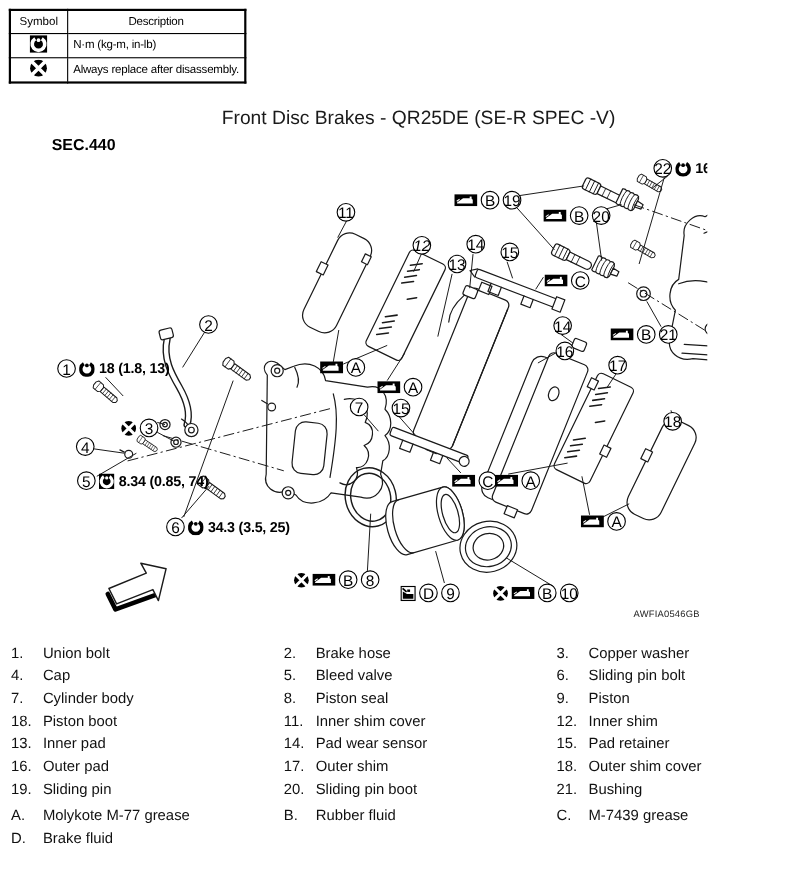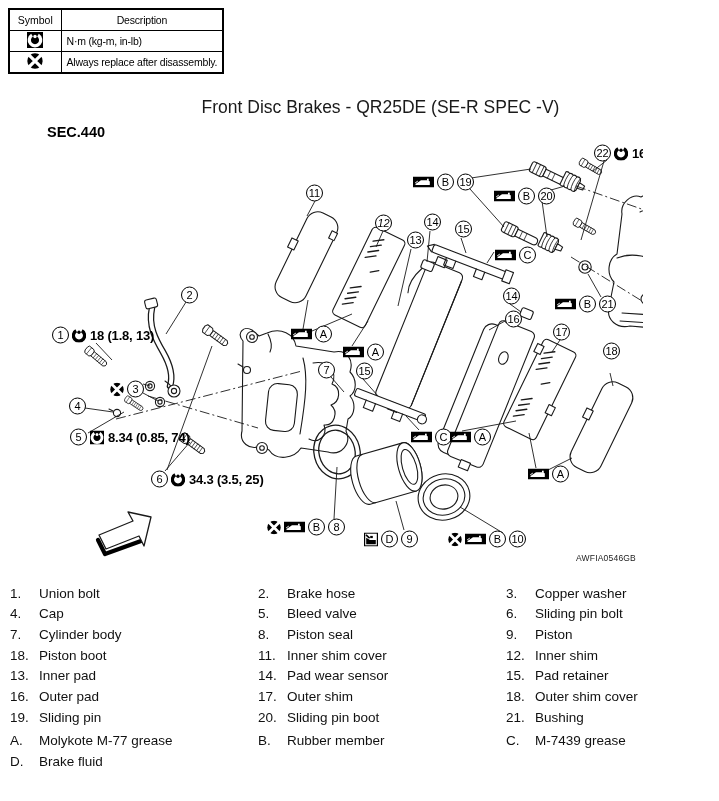--- a/index.html
+++ b/index.html
@@ -16,21 +16,21 @@
   .title{position:absolute;top:97px;left:0;width:719px;box-sizing:border-box;padding-left:42px;
          text-align:center;font-size:17.5px;color:#1a1a1a;}
   .section{position:absolute;top:124px;left:47px;font-weight:bold;font-size:14.5px;}
   .figcode{position:absolute;top:553px;right:7px;font-size:8.5px;letter-spacing:0.2px;color:#222;}
   
   .diagram{position:absolute;top:0;left:0;}
   #annotations{position:absolute;top:0;left:0;width:719px;height:801px;}
   .ann{position:absolute;display:flex;align-items:center;gap:3px;transform:translateY(-50%);white-space:nowrap;}
   .callout{width:17px;height:17px;box-sizing:border-box;border:1.3px solid #000;border-radius:50%;
            background:#fff;display:inline-flex;align-items:center;justify-content:center;
-           font-size:11px;line-height:1;flex:none;}
+           font-size:14px;line-height:1;flex:none;}
   .spec{font-weight:bold;font-size:13px;letter-spacing:-0.2px;margin-left:1px;}
   .icon{display:inline-flex;flex:none;}
   .icon svg{display:block;}
   .ann .i-sq svg{width:14px;height:14px;}
   .ann .i-g svg{width:21px;height:11px;}
   
   .parts{position:absolute;top:584px;left:10px;width:705px;font-size:13.5px;color:#111;}
   .prow{position:relative;height:20.7px;}
   .prow.gap{margin-top:3px;}
   .pcell{position:absolute;top:2.5px;display:flex;align-items:center;line-height:1.1;}
@@ -398,21 +398,21 @@
       </div>
       <div class="ann" style="left: 503px; top: 296px;">
         <span class="callout">14</span>
       </div>
       <div class="ann" style="left: 505px; top: 319px;">
         <span class="callout">16</span>
       </div>
       <div class="ann" style="left: 553px; top: 332px;">
         <span class="callout">17</span>
       </div>
-      <div class="ann" style="left: 603px; top: 351px;">
+      <div class="ann" style="left: 603px; top: 383px;">
         <span class="callout">18</span>
       </div>
       <div class="ann" style="left: 413px; top: 182px;">
         <span class="icon i-g">
           <svg viewBox="0 0 21 11">
             <rect width="21" height="11" fill="#000"></rect>
             <path d="M2.5 7.6 L8 3.8 L15.3 3.8 L16.8 5 L16.8 8.6 L2.5 8.6 Z" fill="#fff"></path>
             <rect x="14" y="2.2" width="1.7" height="2" fill="#fff"></rect>
             <path d="M2.2 6.4 L4.8 4.6" stroke="#fff" stroke-width="1"></path>
           </svg>
@@ -626,21 +626,21 @@
           <span class="nm">Bushing</span>
         </div>
       </div>
       <div class="prow gap">
         <div class="pcell c0">
           <span class="no">A.</span>
           <span class="nm">Molykote M-77 grease</span>
         </div>
         <div class="pcell c1">
           <span class="no">B.</span>
-          <span class="nm">Rubber member</span>
+          <span class="nm">Rubber fluid</span>
         </div>
         <div class="pcell c2">
           <span class="no">C.</span>
           <span class="nm">M-7439 grease</span>
         </div>
       </div>
       <div class="prow">
         <div class="pcell c0">
           <span class="no">D.</span>
           <span class="nm">Brake fluid</span>

